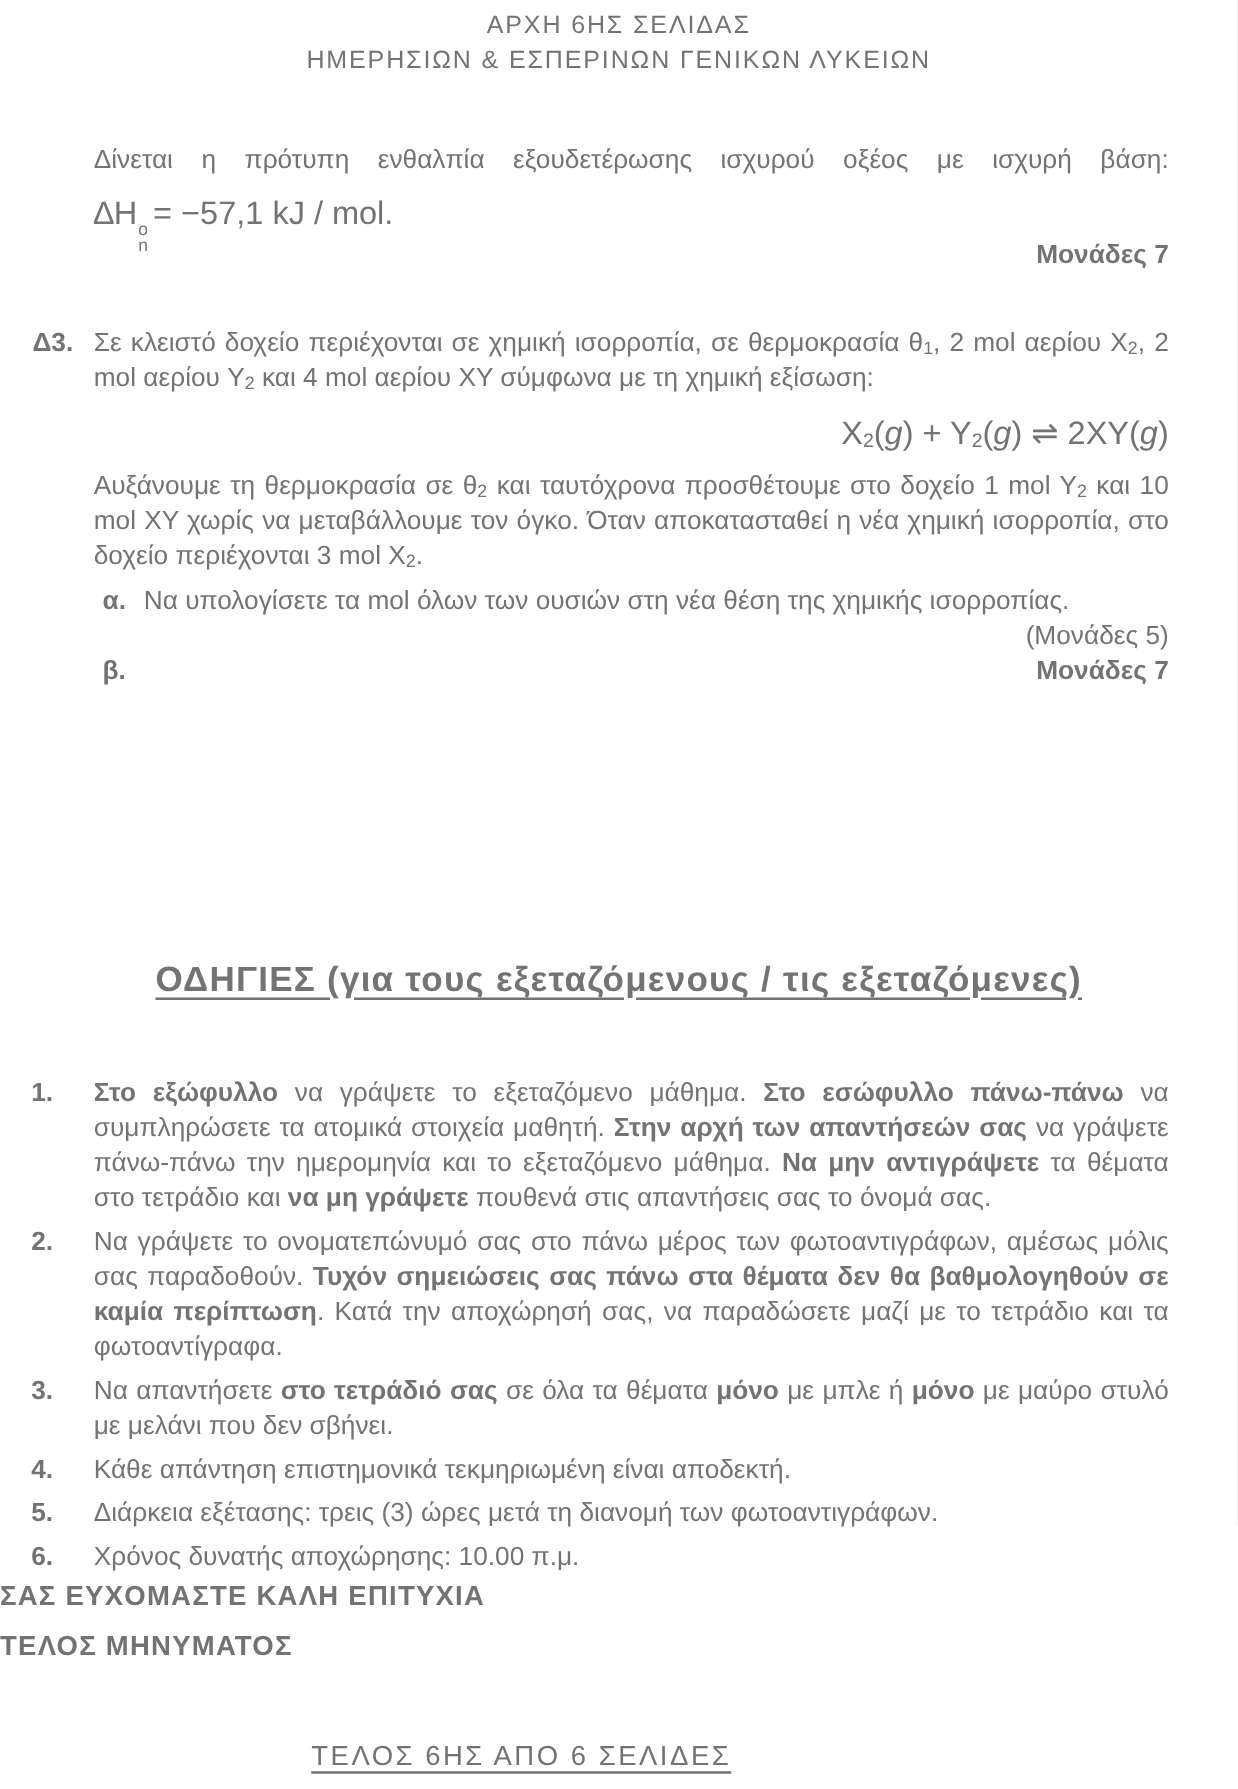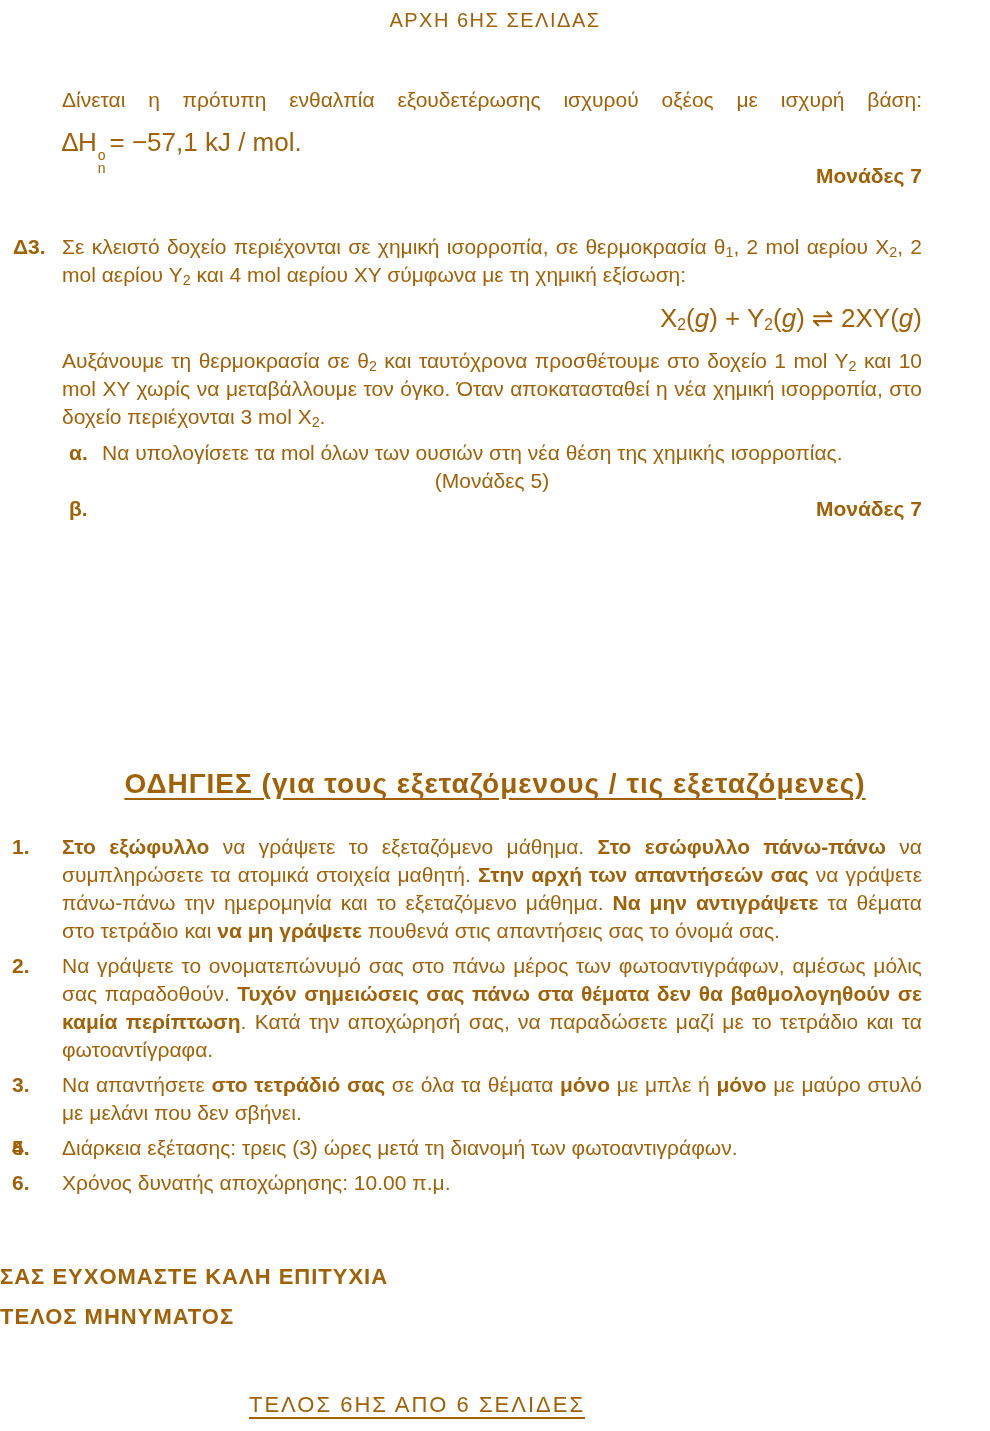--- a/index.html
+++ b/index.html
@@ -1,40 +1,40 @@
 <!DOCTYPE html>
 <html lang="el"><head>
 <meta charset="utf-8">
 <style>
   html,body { margin:0; padding:0; background:#e8e8e8; }
   .page {
     position:relative;
     width:990px; height:1431px;
     margin:0 auto;
     background:#ffffff;
-    color:#a16207;
+    color:#737373;
     font-family:"Liberation Sans","DejaVu Sans",sans-serif;
     font-size:21px;
     line-height:28px;
     overflow:hidden;
   }
   .abs { position:absolute; }
-  .content-x { left:62px; width:860px; }
+  .content-x { left:75px; width:860px;margin-top:28px; }
 
   .page-header { left:0; width:990px; text-align:center; letter-spacing:1.5px; font-size:20px; line-height:28px; }
 
   .justify { text-align:justify; }
   .justify-full { text-align:justify; text-align-last:justify; }
 
   .formula { font-size:26px; line-height:36px; white-space:nowrap; }
   .f-stack {
     display:inline-flex; flex-direction:column; align-items:flex-start;
     font-size:14px; line-height:13px; vertical-align:-9px; margin-left:1px; margin-right:4px;
   }
-  .marks { text-align:center; }
+  .marks { text-align:right; }
   .marks-bold { text-align:right; font-weight:bold; }
 
   .hang { position:relative; }
   .hang > .hang-label { position:absolute; left:-49px; top:0; font-weight:bold; }
 
   .sub-item { position:relative; margin-left:40px; }
   .sub-item > .hang-label { position:absolute; left:-33px; top:0; font-weight:bold; }
 
   .equation { text-align:right; font-size:26px; line-height:40px; margin:9px 0 9px 0; }
   .equation sub { font-size:0.6em; }
@@ -58,20 +58,21 @@
 
   .gap8 { margin-top:8px; }
 </style>
 </head>
 <body>
 
 <div class="page">
 
   <div class="abs page-header" style="top:6px;">
     <div>ΑΡΧΗ 6ΗΣ ΣΕΛΙΔΑΣ</div>
+    <div>ΗΜΕΡΗΣΙΩΝ &amp; ΕΣΠΕΡΙΝΩΝ ΓΕΝΙΚΩΝ ΛΥΚΕΙΩΝ</div>
   </div>
 
   <div class="abs content-x justify-full" style="top:86px;">Δίνεται η πρότυπη ενθαλπία εξουδετέρωσης ισχυρού οξέος με ισχυρή βάση:</div>
 
   <div class="abs content-x formula" style="top:124px;">
     <span>∆H</span><span class="f-stack">
         <span>o</span>
         <span>n</span>
       </span><span>= −57,1 kJ / mol.</span>
   </div>
@@ -117,20 +118,21 @@
       <span><span>Να γράψετε το ονοματεπώνυμό σας στο πάνω μέρος των φωτοαντιγράφων, αμέσως μόλις σας παραδοθούν. </span><span style="font-weight: bold;">Τυχόν σημειώσεις σας πάνω στα θέματα δεν θα βαθμολογηθούν σε καμία περίπτωση</span><span>. Κατά την αποχώρησή σας, να παραδώσετε μαζί με το τετράδιο και τα φωτοαντίγραφα.</span></span>
     </div>
 
     <div class="instr-item">
       <span class="hang-label">3.</span>
       <span><span>Να απαντήσετε </span><span style="font-weight: bold;">στο τετράδιό σας</span><span> σε όλα τα θέματα </span><span style="font-weight: bold;">μόνο</span><span> με μπλε ή </span><span style="font-weight: bold;">μόνο</span><span> με μαύρο στυλό με μελάνι που δεν σβήνει.</span></span>
     </div>
 
     <div class="instr-item single" style="margin-top: 0px;">
       <span class="hang-label">4.</span>
+      <span><span>Κάθε απάντηση επιστημονικά τεκμηριωμένη είναι αποδεκτή.</span></span>
     </div>
 
     <div class="instr-item single" style="margin-top: 0px;">
       <span class="hang-label">5.</span>
       <span><span>Διάρκεια εξέτασης: τρεις (3) ώρες μετά τη διανομή των φωτοαντιγράφων.</span></span>
     </div>
 
     <div class="instr-item single" style="margin-top: 0px;">
       <span class="hang-label">6.</span>
       <span><span>Χρόνος δυνατής αποχώρησης: 10.00 π.μ.</span></span>

